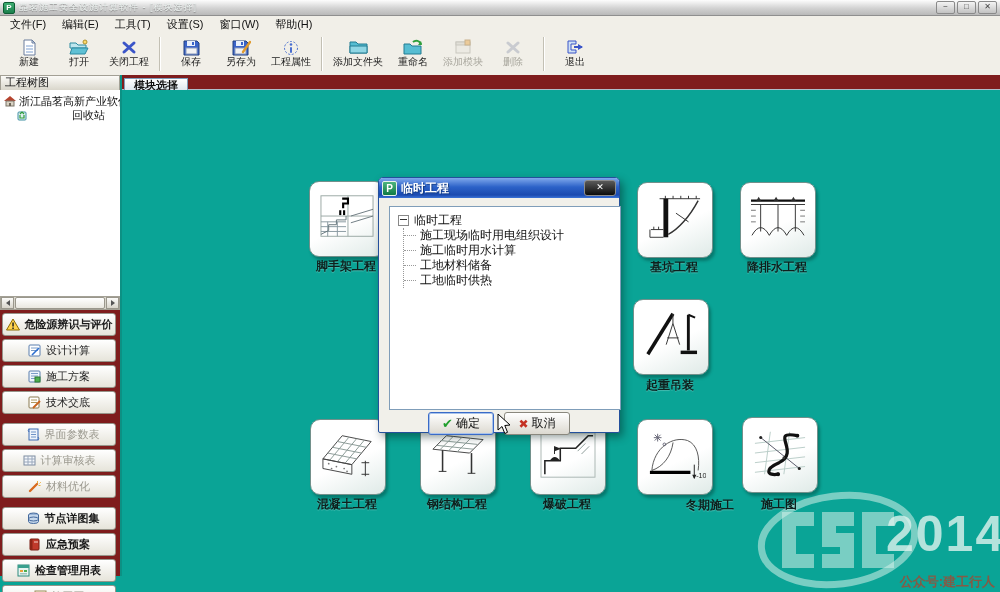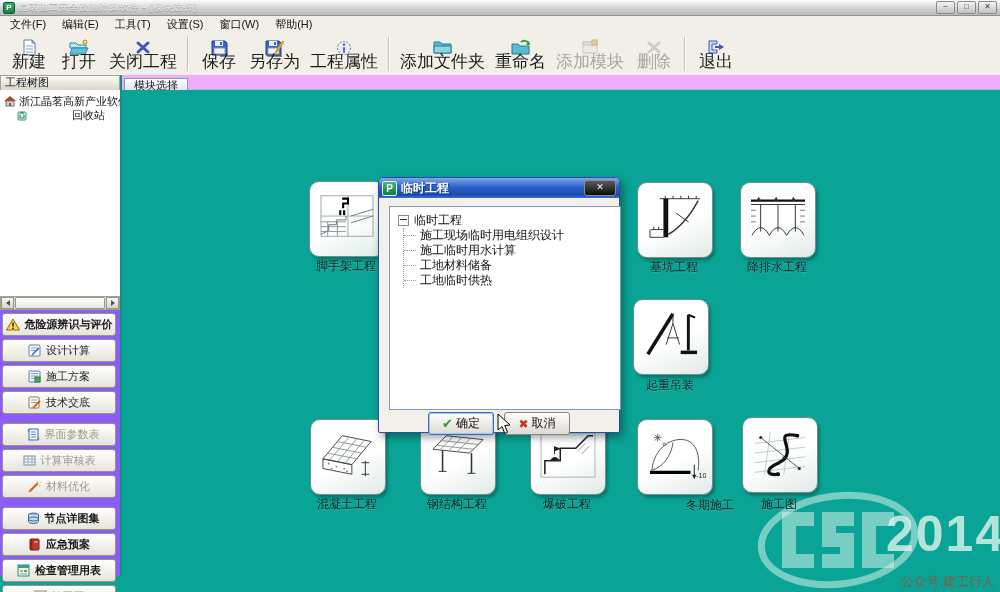--- a/index.html
+++ b/index.html
@@ -19,27 +19,27 @@
     border:1px solid #8a8a8a;border-radius:2px;font-size:8px;line-height:10px;
     text-align:center;color:#444;}
   
   .menubar{position:absolute;left:0;top:16px;right:0;height:16px;background:#f1efe8;
     display:flex;align-items:center;font-size:11px;color:#111;padding-left:2px;}
   .menu-item{padding:1px 8px;}
   
   .toolbar{position:absolute;left:0;top:32px;right:0;height:43px;background:#f1efe8;
     border-bottom:1px solid #b7b4aa;display:flex;align-items:center;padding-left:4px;}
   .tb-btn{display:flex;flex-direction:column;align-items:center;justify-content:flex-end;
-    min-width:40px;padding:2px 5px 3px;font-size:17px;color:#1c1c1c;line-height:12px;}
+    min-width:40px;padding:2px 5px 3px;font-size:10px;color:#1c1c1c;line-height:12px;}
   .tb-btn .ticon{height:18px;display:flex;align-items:center;}
   .tb-btn.disabled{color:#a9a79e;}
   .tb-btn.disabled svg{opacity:.45;}
   .tb-sep{width:1px;height:34px;background:#c3c0b4;border-right:1px solid #fff;margin:0 5px;}
   
-  .left-panel{position:absolute;left:0;top:75px;width:120px;bottom:16px;background:#8b5cf6;
+  .left-panel{position:absolute;left:0;top:75px;width:120px;bottom:16px;background:#7f1d1d;
     border-right:2px solid #0c9184;font-family:Liberation Serif, serif;}
   .panel-header{height:14px;background:linear-gradient(#fcfbf8,#d9d6cb);
     border:1px solid #a3a095;font-size:11px;padding:0 4px;color:#111;line-height:13px;}
   .tree-box{position:absolute;left:0;top:15px;right:0;height:205px;background:#fff;
     border-bottom:1px solid #b7b4aa;font-size:11px;color:#111;padding:4px 0 0 4px;overflow:hidden;}
   .tree-row{display:flex;align-items:center;gap:3px;white-space:nowrap;height:14px;}
   .tree-row.child{padding-left:12px;gap:44px;}
   .hscroll{position:absolute;left:0;top:221px;right:0;height:12px;background:#d8d5cb;
     border:1px solid #a3a095;display:flex;align-items:center;}
   .hs-arrow{width:11px;height:10px;background:linear-gradient(#fbfbf9,#d8d5cb);
@@ -50,37 +50,37 @@
   .tri-r{width:0;height:0;border-top:3px solid transparent;border-bottom:3px solid transparent;border-left:4px solid #555;}
   .side-buttons{position:absolute;left:2px;right:4px;top:238px;}
   .side-btn{height:21px;margin-bottom:3px;background:linear-gradient(#ffffff,#e6e4da);
     border:1px solid #97958a;border-radius:3px;display:flex;align-items:center;
     justify-content:center;gap:5px;font-size:11px;color:#222;}
   .side-btn.bold{font-weight:bold;color:#1a1a1a;}
   .side-btn.dim{color:#9a988e;}
   .side-btn.gap{margin-top:9px;padding-left:8px;}
   .sicon{display:flex;align-items:center;}
   
-  .tabstrip{position:absolute;left:122px;top:75px;right:0;height:14px;background:#f0abfc;
-    border-bottom:1px solid #aebfc9;}
+  .tabstrip{position:absolute;left:122px;top:75px;right:0;height:14px;background:#7f1d1d;
+    border-bottom:1px solid #aebfc9;font-weight:bold;}
   .tab{display:inline-block;margin-left:2px;padding:0 9px;font-size:11px;height:13px;line-height:13px;
     background:linear-gradient(#ffffff,#d9e4ec);border:1px solid #7f9db9;border-bottom:none;color:#111;}
   .canvas{position:absolute;left:122px;top:90px;right:0;bottom:0;background:#0aa496;}
   
   .tile{position:absolute;width:74px;height:74px;z-index:2;
     background:linear-gradient(155deg,#ffffff 55%,#dfeae7);
     border:1px solid #72908b;border-radius:10px;box-shadow:2px 3px 3px rgba(0,40,35,.35);
     display:flex;align-items:center;justify-content:center;}
-  .tile-label{position:absolute;width:120px;text-align:center;font-size:12px;font-weight:normal;
+  .tile-label{position:absolute;width:120px;text-align:center;font-size:12px;font-weight:bold;
     color:#0e1f1c;z-index:2;text-shadow:0 1px 1px rgba(255,255,255,.25);}
   
   .wm-logo{position:absolute;left:752px;top:490px;z-index:1;}
   .wm-year{position:absolute;left:886px;top:505px;z-index:1;font-size:50px;font-weight:bold;
     color:rgba(223,243,238,.8);letter-spacing:2px;}
-  .wm-footer{position:absolute;right:5px;bottom:1px;z-index:3;font-size:13px;font-weight:normal;
+  .wm-footer{position:absolute;right:5px;bottom:1px;z-index:3;font-size:13px;font-weight:bold;
     color:rgba(155,77,55,.85);margin-left:19px;}
   
   .dialog{position:absolute;left:378px;top:177px;width:240px;height:254px;z-index:10;
     background:#f1f0ea;border:1px solid #24509c;border-radius:5px 5px 2px 2px;
     box-shadow:3px 4px 8px rgba(0,30,25,.45);}
   .dlg-title{height:20px;border-radius:4px 4px 0 0;display:flex;align-items:center;padding:0 3px;
     background:linear-gradient(#7fa8ec,#2c62c8 45%,#1b4ab0 85%,#3c74d8);}
   .dlg-icon{width:13px;height:13px;background:linear-gradient(#4db57e,#117a45);
     border:1px solid #e8f2ec;border-radius:2px;color:#fff;font-size:10px;font-weight:bold;
     line-height:13px;text-align:center;margin-right:4px;}

